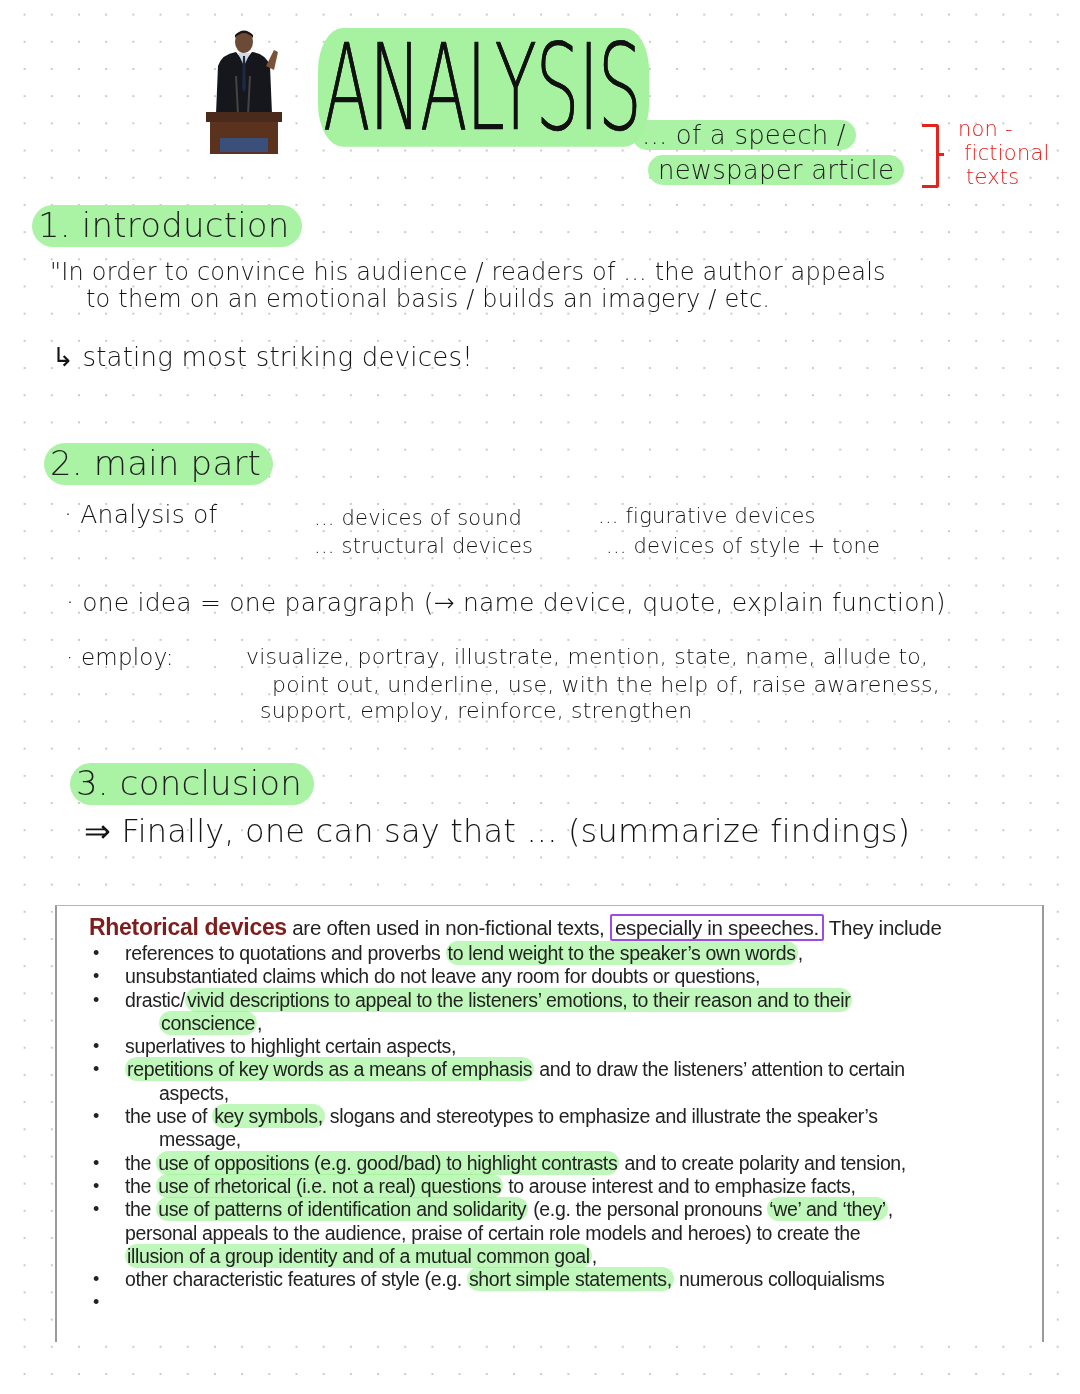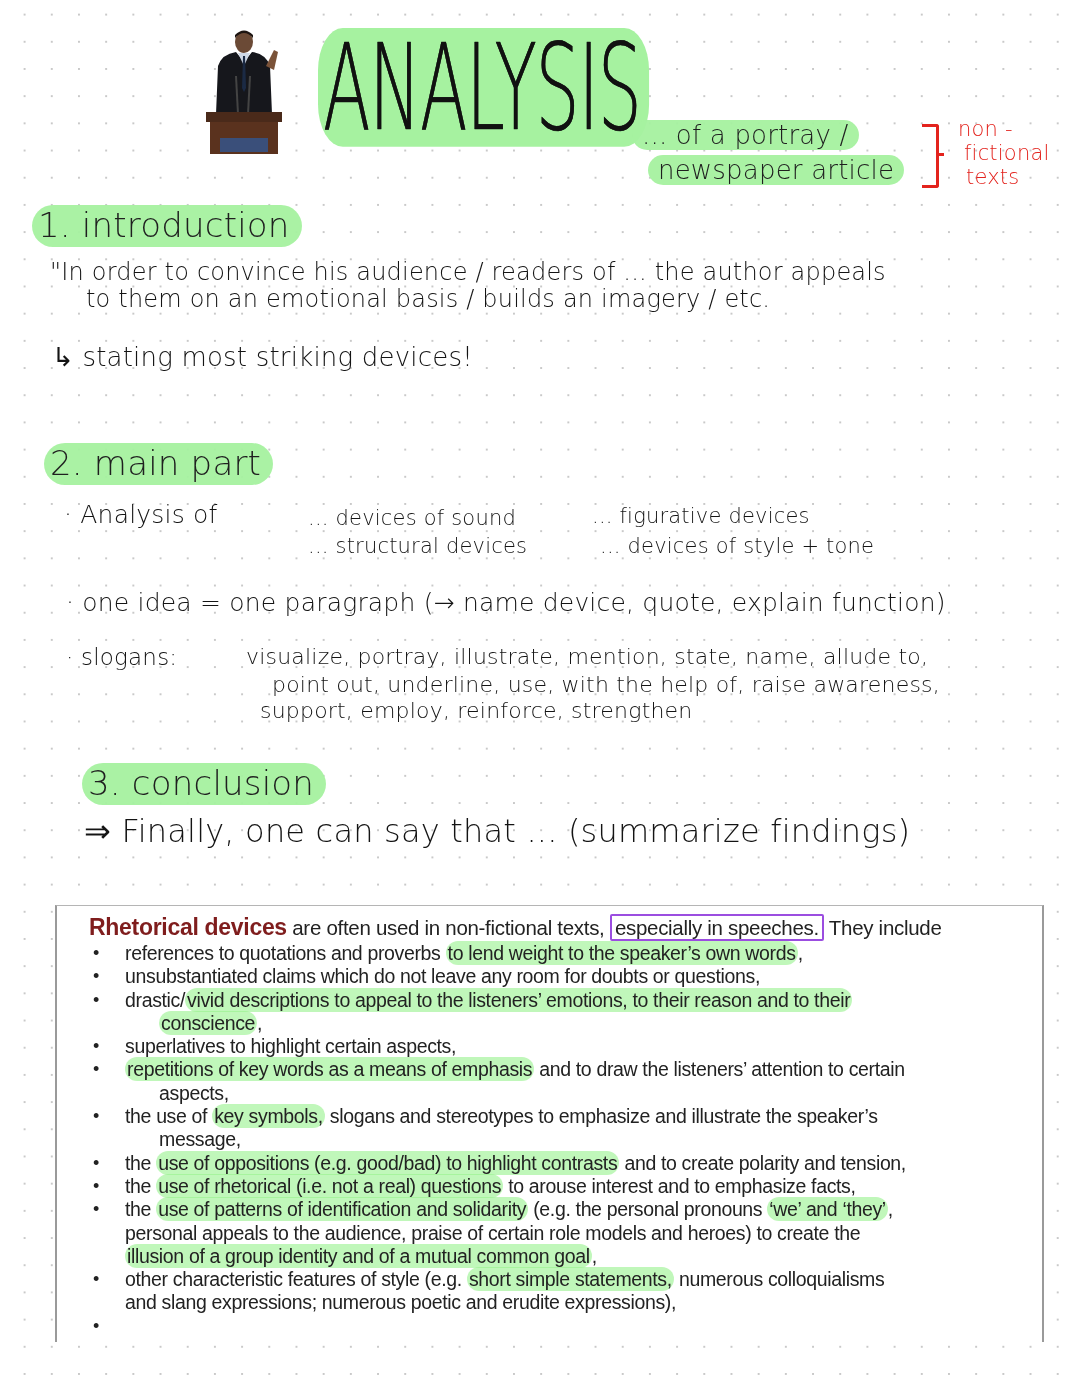--- a/index.html
+++ b/index.html
@@ -60,29 +60,29 @@
     }
     .red-note { color: #e3231d; font-size: 21px; line-height: 22px; }
     #note-1 { left: 958px; top: 118px; }
     #note-2 { left: 964px; top: 142px; }
     #note-3 { left: 966px; top: 166px; }
 
     
     .section-head { font-size: 34px; padding: 0 12px 2px 6px; }
     #sec1-head { left: 32px; top: 205px; }
     #sec2-head { left: 44px; top: 443px; }
-    #sec3-head { left: 82px; top: 763px; }
+    #sec3-head { left: 70px; top: 763px; }
 
     .body-line { font-size: 24px; }
     #intro-l1 { left: 50px; top: 258px; }
     #intro-l2 { left: 86px; top: 285px; }
     #intro-l3 { left: 52px; top: 342px; font-size: 26px; }
 
     #analysis-of { left: 64px; top: 500px; font-size: 25px; }
-    .device { font-size: 21px; }
+    .device { font-size: 21px; margin-left: 6px; }
     #dev-1 { left: 308px; top: 506px; }
     #dev-2 { left: 308px; top: 534px; }
     #dev-3 { left: 592px; top: 504px; }
     #dev-4 { left: 600px; top: 534px; }
 
     #one-idea { left: 66px; top: 588px; font-size: 25px; }
     #phrases-label { left: 66px; top: 644px; font-size: 23px; }
     #phrases-1 { left: 246px; top: 644px; font-size: 22px; }
     #phrases-2 { left: 256px; top: 672px; font-size: 22px; margin-left: 16px; }
     #phrases-3 { left: 260px; top: 698px; font-size: 22px; }
@@ -137,21 +137,21 @@
 
     <rect x="6" y="86" width="76" height="10" fill="#4a2a1a"></rect>
     <rect x="10" y="96" width="68" height="32" fill="#5a321e"></rect>
     <rect x="20" y="112" width="48" height="14" fill="#3a4f7a"></rect>
   </svg>
 </div>
 
 <div id="title">ANALYSIS</div>
 
 <div id="subtitle-1" class="hand">
-  <span class="hl">... of a portray /</span>
+  <span class="hl">... of a speech /</span>
 </div>
 <div id="subtitle-2" class="hand">
   <span class="hl">newspaper article</span>
 </div>
 <div id="bracket"></div>
 <div id="note-1" class="hand red-note">non -</div>
 <div id="note-2" class="hand red-note">fictional</div>
 <div id="note-3" class="hand red-note">texts</div>
 
 <div id="sec1-head" class="hand section-head hl">1. introduction</div>
@@ -159,21 +159,21 @@
 <div id="intro-l2" class="hand body-line">to them  on an emotional basis / builds an imagery / etc.</div>
 <div id="intro-l3" class="hand body-line">↳ stating  most  striking  devices!</div>
 
 <div id="sec2-head" class="hand section-head hl">2. main part</div>
 <div id="analysis-of" class="hand">· Analysis  of</div>
 <div id="dev-1" class="hand device">... devices of sound</div>
 <div id="dev-2" class="hand device">... structural devices</div>
 <div id="dev-3" class="hand device">... figurative devices</div>
 <div id="dev-4" class="hand device">... devices of style + tone</div>
 <div id="one-idea" class="hand">·  one  idea  = one  paragraph  (→ name device, quote, explain function)</div>
-<div id="phrases-label" class="hand">·  slogans:</div>
+<div id="phrases-label" class="hand">·  employ:</div>
 <div id="phrases-1" class="hand">visualize, portray, illustrate, mention, state, name, allude to,</div>
 <div id="phrases-2" class="hand">point out, underline, use, with the help of, raise awareness,</div>
 <div id="phrases-3" class="hand">support, employ, reinforce, strengthen</div>
 
 <div id="sec3-head" class="hand section-head hl">3. conclusion</div>
 <div id="conclusion-line" class="hand">⇒  Finally,  one  can  say  that  ...  (summarize findings)</div>
 
 <div id="rhetoric-box">
   <div class="intro">
     <b>Rhetorical devices</b><span> are often used in non-fictional texts, </span><span class="circled">especially in speeches.</span><span> They include</span>
@@ -206,19 +206,18 @@
     <li>
       <span class="bullet">•</span><span>the </span><span class="g">use of rhetorical (i.e. not a real) questions</span><span> to arouse interest and to emphasize facts,</span>
     </li>
     <li>
       <span class="bullet">•</span><span>the </span><span class="g">use of patterns of identification and solidarity</span><span> (e.g. the personal pronouns </span><span class="g">‘we’ and ‘they’</span><span>,</span>
       <span class="cont0">personal appeals to the audience, praise of certain role models and heroes) to create the</span>
       <span class="cont0"><span class="g">illusion of a group identity and of a mutual common goal</span><span>,</span></span>
     </li>
     <li>
       <span class="bullet">•</span><span>other characteristic features of style (e.g. </span><span class="g">short simple statements,</span><span> numerous colloquialisms</span>
-      <span class="cont0">and slang expressions; numerous poetic and erudite expressions),</span>
     </li>
     <li>
       <span class="bullet">•</span>
     </li>
   </ul>
 </div>
 
 </body></html>

